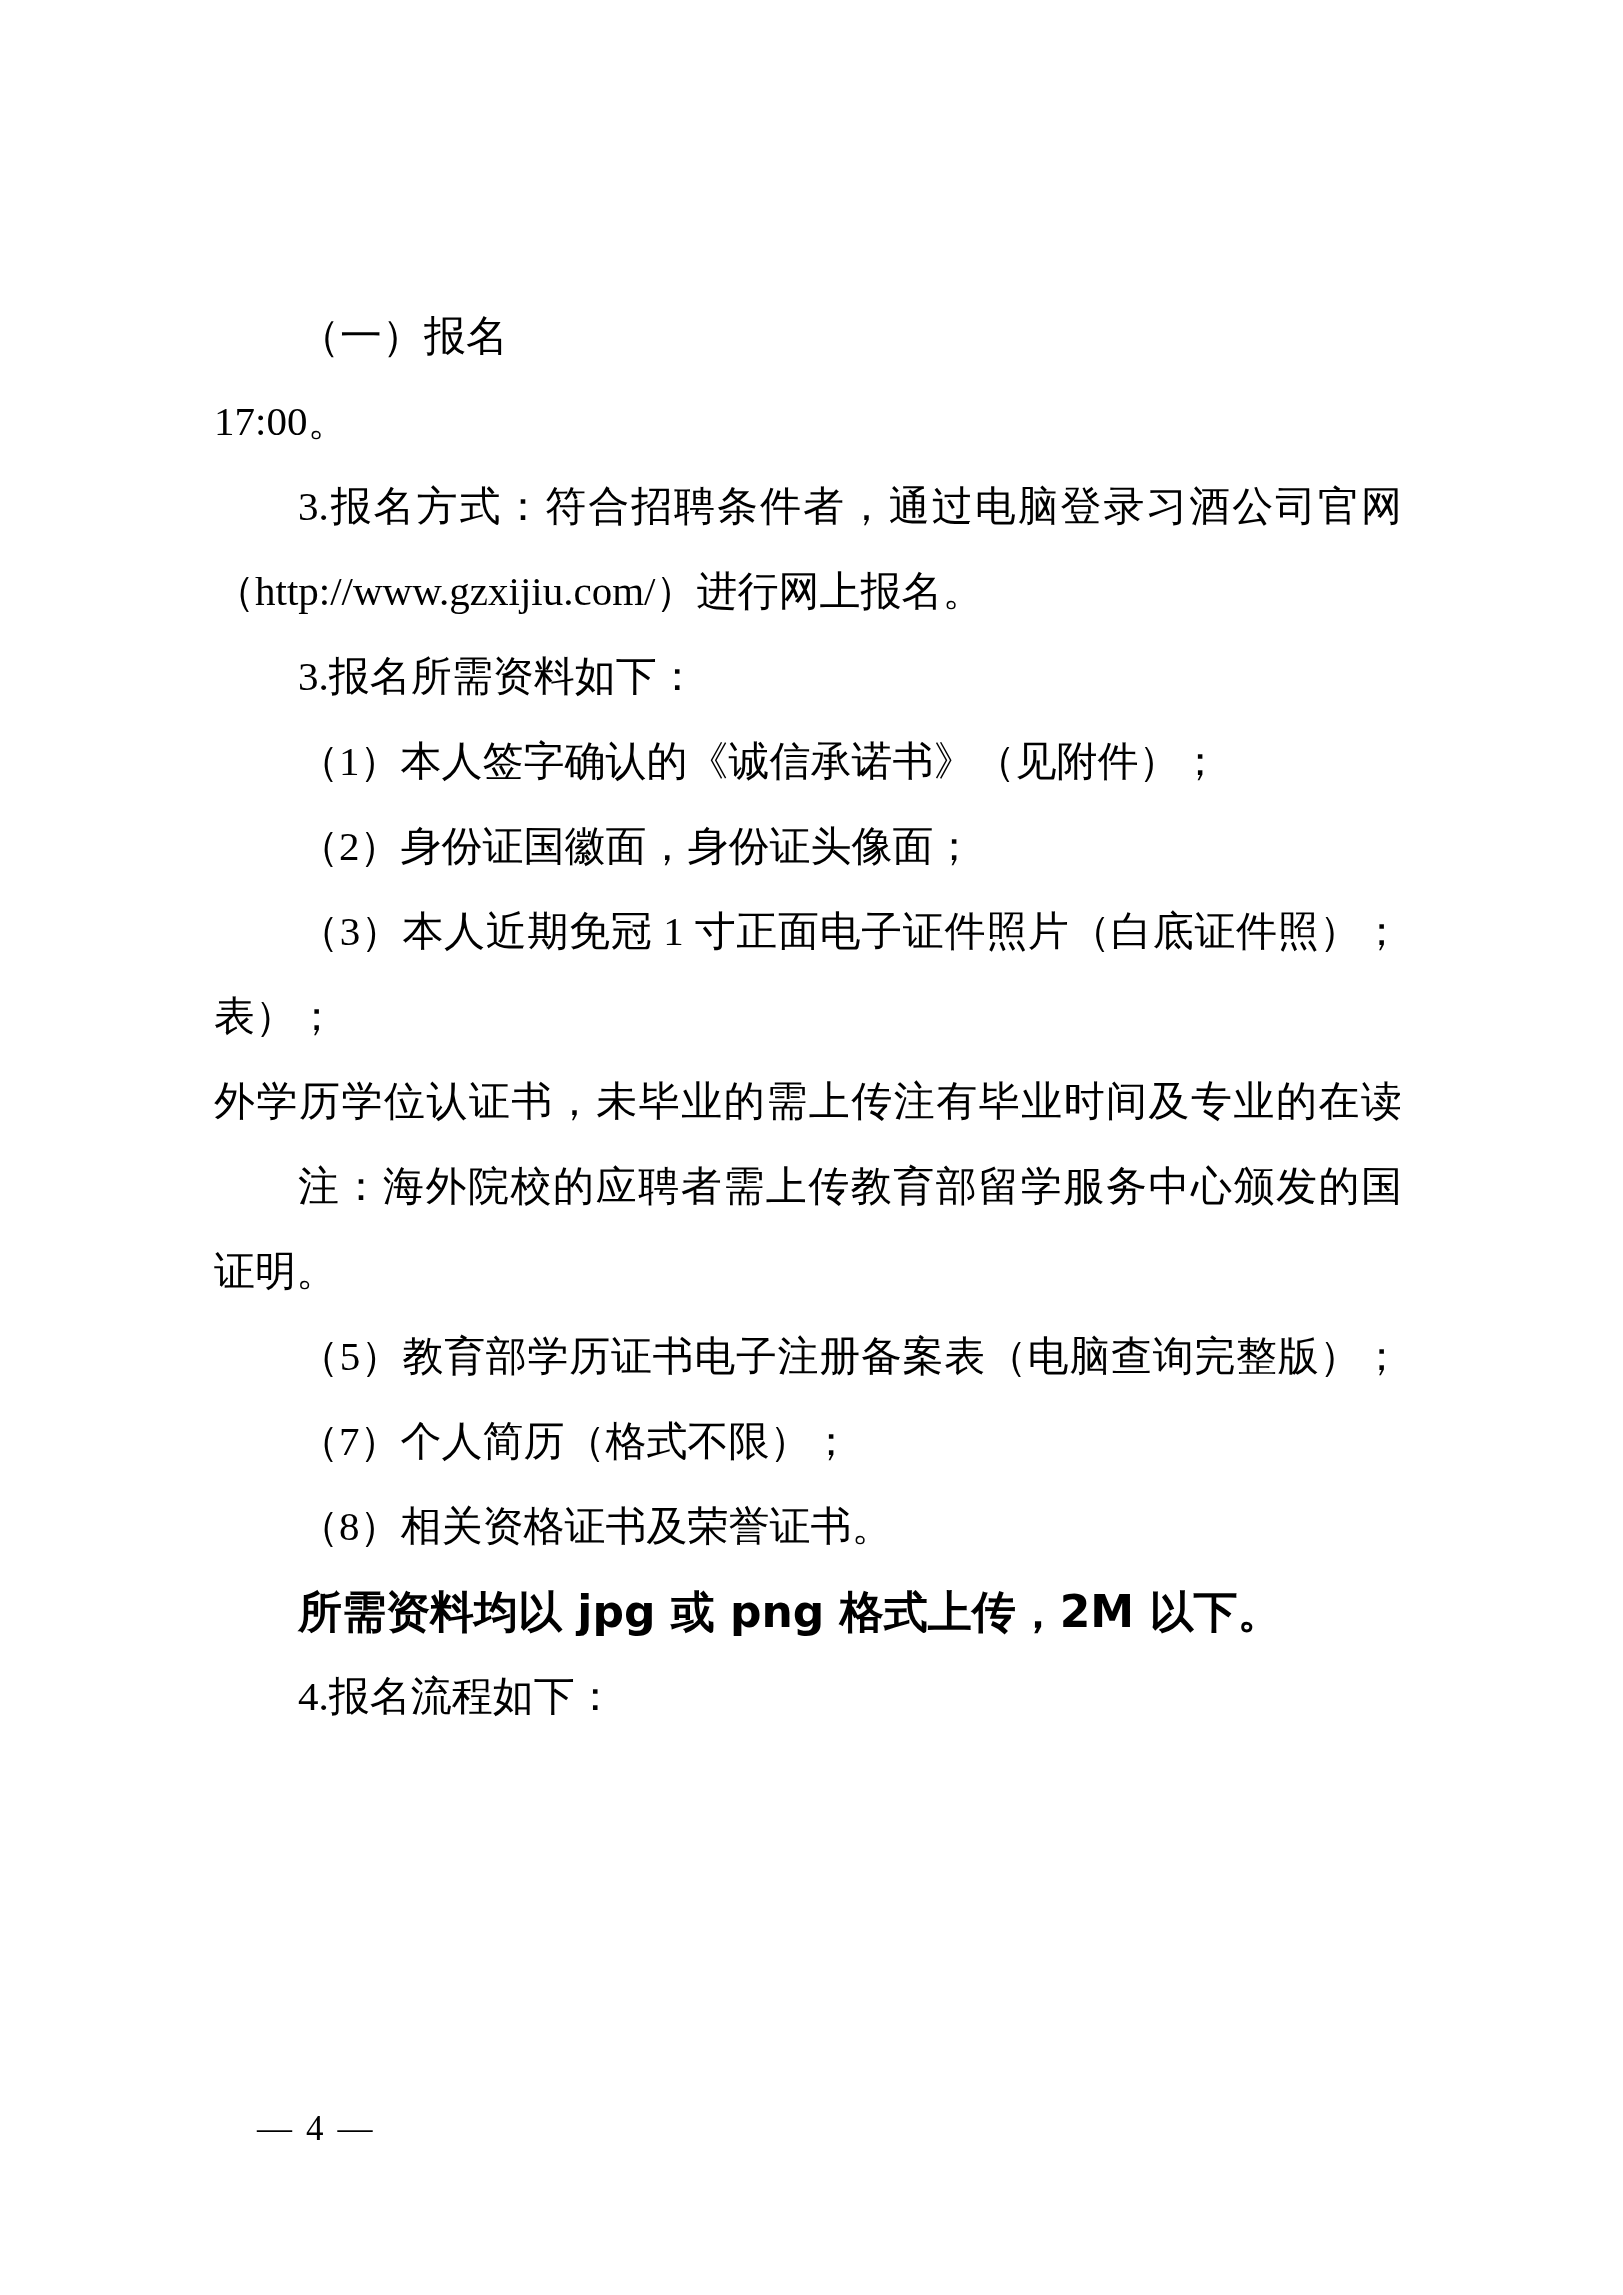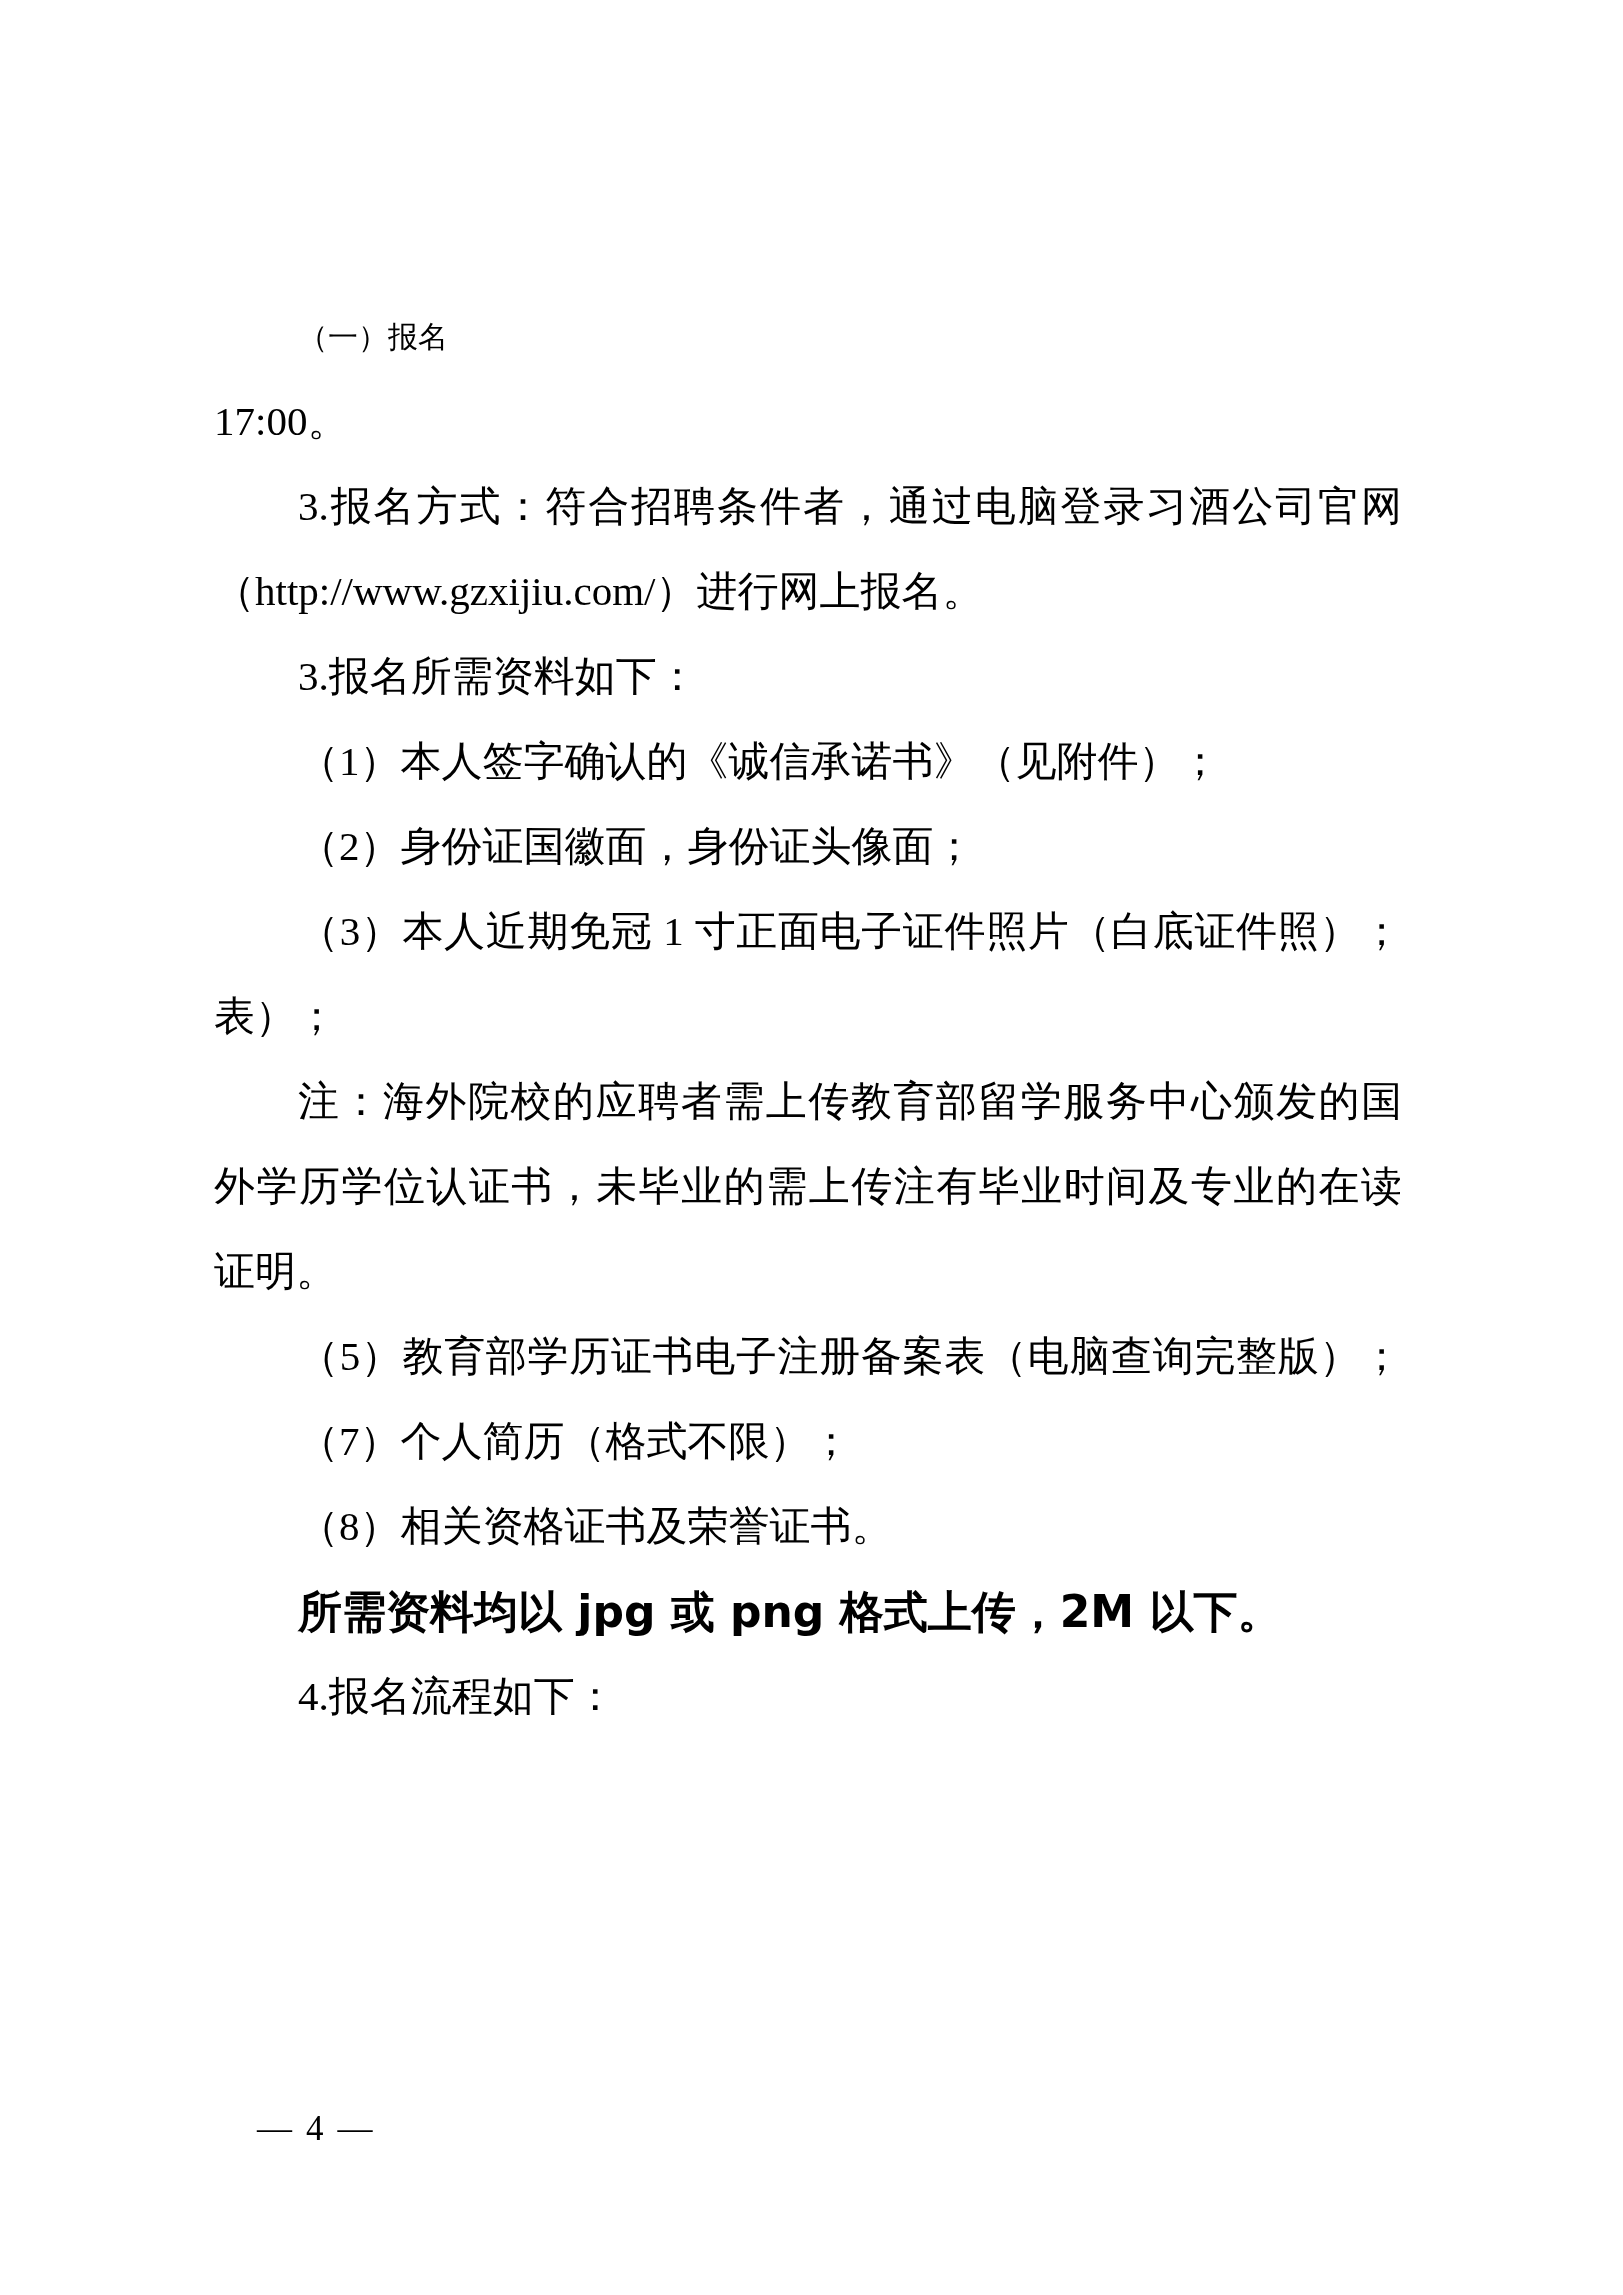--- a/index.html
+++ b/index.html
@@ -40,21 +40,21 @@
     text-align-last: justify;
   }
   
   .hei {
     font-family: "DejaVu Sans", sans-serif;
     font-weight: bold;
     font-size: 44px;
   }
   
   .heading {
-    font-size: 30px;
+    font-size: 42px;
   }
   .footer {
     position: absolute;
     left: 257px;
     top: 2106px;
     height: 46px;
     line-height: 46px;
     font-family: "Liberation Serif", serif;
     font-size: 35px;
     color: #000000;
@@ -68,22 +68,22 @@
   <div class="text-block">
     <div class="line heading indent">（一）报名</div>
     <div class="line">17:00。</div>
     <div class="line indent fill">3.报名方式：符合招聘条件者，通过电脑登录习酒公司官网</div>
     <div class="line">（http://www.gzxijiu.com/）进行网上报名。</div>
     <div class="line indent">3.报名所需资料如下：</div>
     <div class="line indent">（1）本人签字确认的《诚信承诺书》（见附件）；</div>
     <div class="line indent">（2）身份证国徽面，身份证头像面；</div>
     <div class="line indent fill">（3）本人近期免冠 1 寸正面电子证件照片（白底证件照）；</div>
     <div class="line">表）；</div>
+    <div class="line fill">外学历学位认证书，未毕业的需上传注有毕业时间及专业的在读</div>
     <div class="line indent fill">注：海外院校的应聘者需上传教育部留学服务中心颁发的国</div>
-    <div class="line fill">外学历学位认证书，未毕业的需上传注有毕业时间及专业的在读</div>
     <div class="line">证明。</div>
     <div class="line indent fill">（5）教育部学历证书电子注册备案表（电脑查询完整版）；</div>
     <div class="line indent">（7）个人简历（格式不限）；</div>
     <div class="line indent">（8）相关资格证书及荣誉证书。</div>
     <div class="line indent hei">所需资料均以 jpg 或 png 格式上传，2M 以下。</div>
     <div class="line indent">4.报名流程如下：</div>
   </div>
   <div class="footer">— 4 —</div>
 </div>
 

